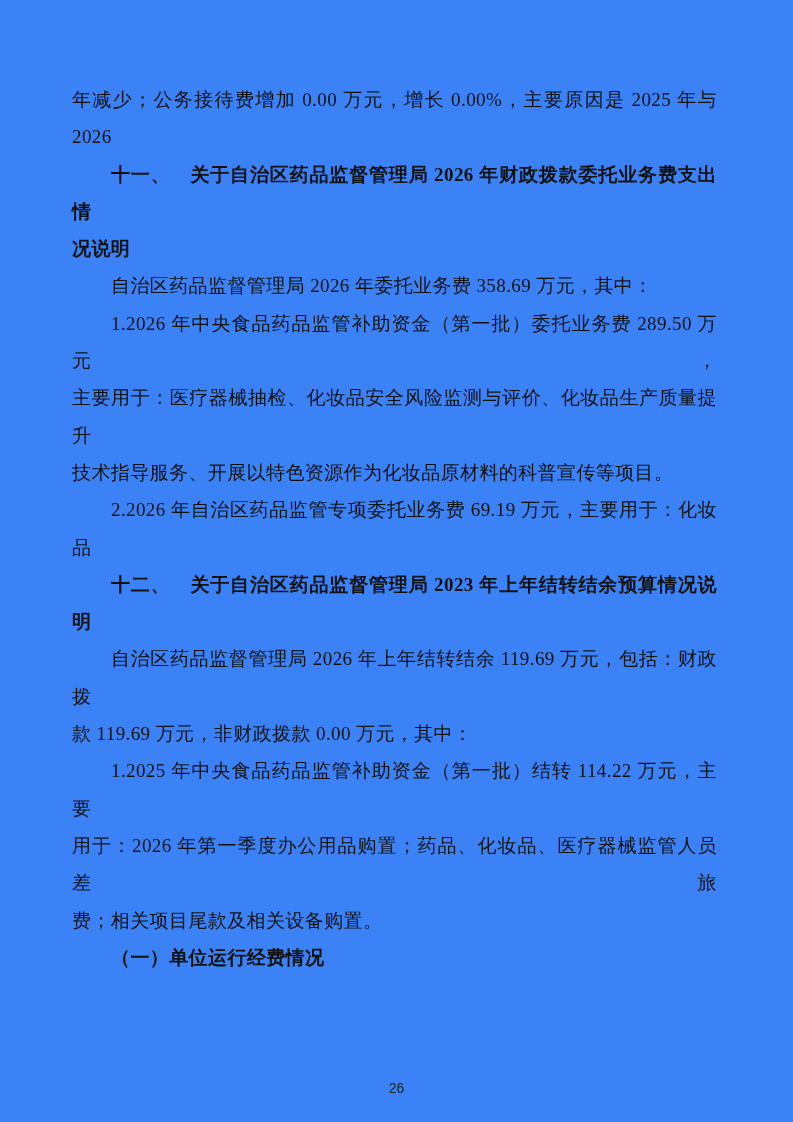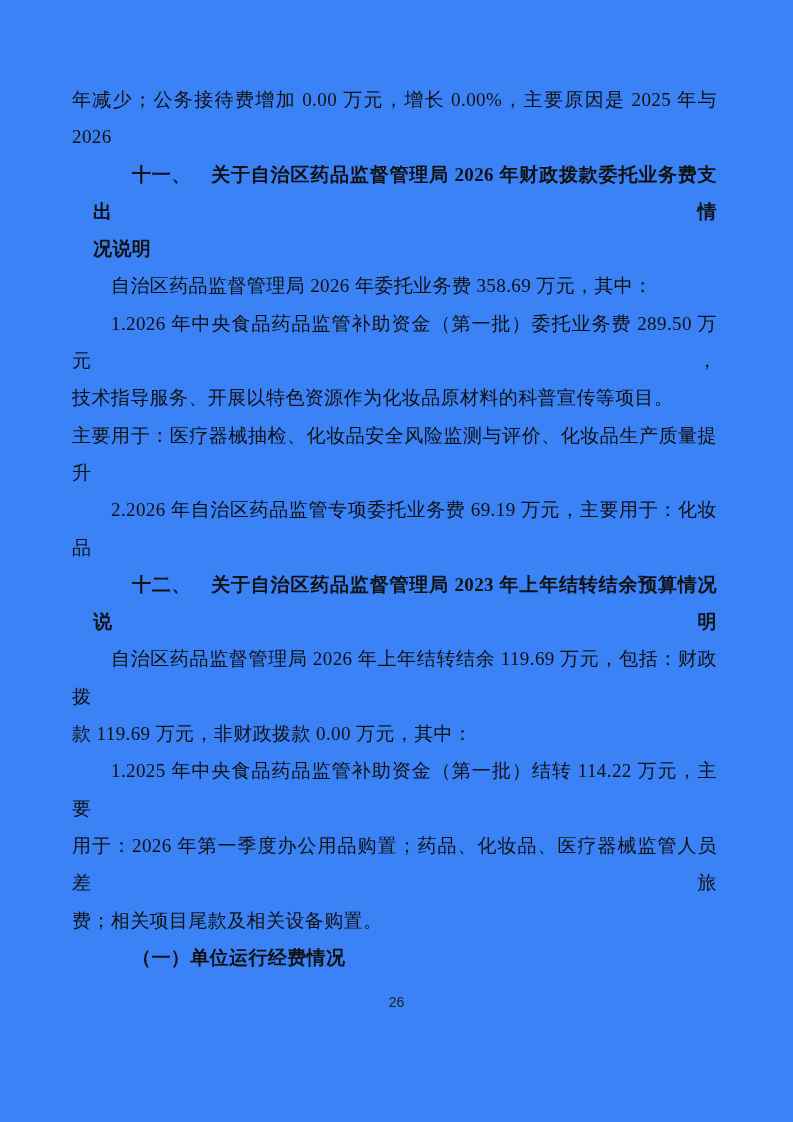--- a/index.html
+++ b/index.html
@@ -30,45 +30,44 @@
   }
   .fill {
     text-align: justify;
     text-align-last: justify;
   }
   .indent {
     text-indent: 39px;
   }
   .heading {
     font-weight: bold;
-    margin-left: 21px;
   }
   .page-number {
     position: absolute;
     left: 0;
     right: 0;
-    top: 994px;
+    top: 1080px;
     text-align: center;
     font-family: "Liberation Sans", "DejaVu Sans", sans-serif;
     font-size: 14px;
     color: #222222;
   }
 </style>
 </head>
 <body>
 
 <div class="page">
   <div class="text-block">
     <div class="line fill">年减少；公务接待费增加 0.00 万元，增长 0.00%，主要原因是 2025 年与 2026</div>
     <div class="line heading indent fill">十一、　关于自治区药品监督管理局 2026 年财政拨款委托业务费支出情</div>
     <div class="line heading">况说明</div>
     <div class="line indent">自治区药品监督管理局 2026 年委托业务费 358.69 万元，其中：</div>
     <div class="line indent fill">1.2026 年中央食品药品监管补助资金（第一批）委托业务费 289.50 万元，</div>
+    <div class="line fill">主要用于：医疗器械抽检、化妆品安全风险监测与评价、化妆品生产质量提升</div>
     <div class="line">技术指导服务、开展以特色资源作为化妆品原材料的科普宣传等项目。</div>
-    <div class="line fill">主要用于：医疗器械抽检、化妆品安全风险监测与评价、化妆品生产质量提升</div>
     <div class="line indent fill">2.2026 年自治区药品监管专项委托业务费 69.19 万元，主要用于：化妆品</div>
     <div class="line heading indent fill">十二、　关于自治区药品监督管理局 2023 年上年结转结余预算情况说明</div>
     <div class="line indent fill">自治区药品监督管理局 2026 年上年结转结余 119.69 万元，包括：财政拨</div>
     <div class="line">款 119.69 万元，非财政拨款 0.00 万元，其中：</div>
     <div class="line indent fill">1.2025 年中央食品药品监管补助资金（第一批）结转 114.22 万元，主要</div>
     <div class="line fill">用于：2026 年第一季度办公用品购置；药品、化妆品、医疗器械监管人员差旅</div>
     <div class="line">费；相关项目尾款及相关设备购置。</div>
     <div class="line heading indent">（一）单位运行经费情况</div>
 
   </div>

